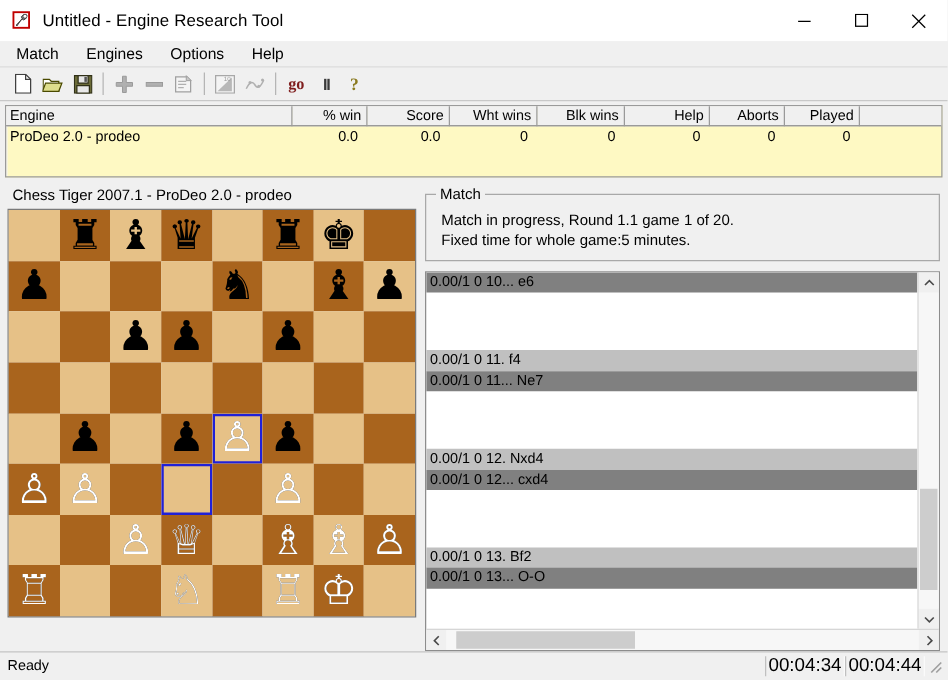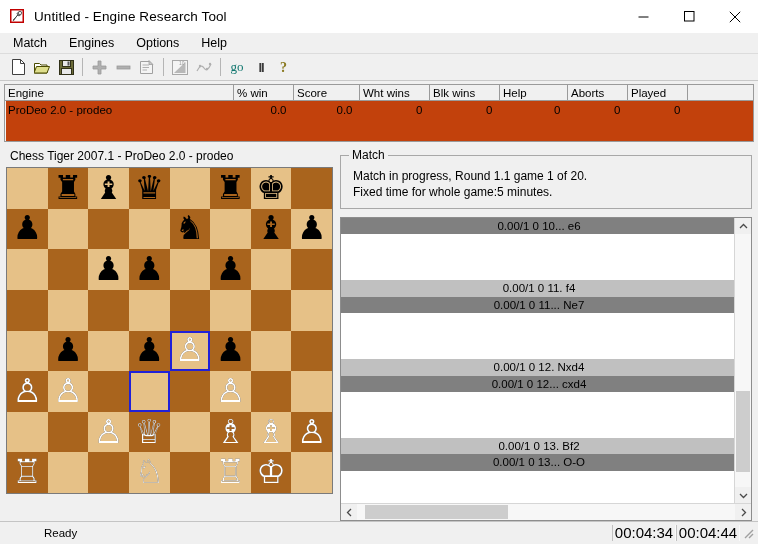--- a/index.html
+++ b/index.html
@@ -22,33 +22,33 @@
 
   
   .menubar{height:20px;background:#f0f0f0;display:flex;align-items:center;padding-left:8px;flex:0 0 auto;}
   .menuitem{font-size:12.5px;padding:2px 11px 3px 5px;color:#000;margin-right:6px;}
 
   
   .toolbar{height:26px;background:#f0f0f0;display:flex;align-items:center;
            border-top:1px solid #dcdcdc;border-bottom:1px solid #c8c8c8;flex:0 0 auto;padding-left:6px;}
   .tbtn{width:24px;height:22px;display:flex;align-items:center;justify-content:center;}
   .tsep{width:1px;height:18px;background:#b5b5b5;margin:0 4px;}
-  .tgo{font-weight:normal;font-size:13px;color:#0f766e;font-family:"Liberation Serif",serif;}
+  .tgo{font-weight:bold;font-size:13px;color:#7f1d1d;font-family:"Liberation Serif",serif;}
   .tpause{font-size:13px;color:#3a3a3a;letter-spacing:-1px;font-weight:bold;}
 
   
-  .tablewrap{margin:3px 4px 0 4px;background:#c2410c;border:1px solid #9a9a9a;height:56px;flex:0 0 auto;
+  .tablewrap{margin:3px 4px 0 4px;background:#fef9c3;border:1px solid #9a9a9a;height:56px;flex:0 0 auto;
              box-shadow:inset 1px 1px 0 #f4f4f4;}
   table.engines{width:100%;border-collapse:collapse;font-size:11.5px;table-layout:fixed;}
   table.engines th{
     background:#f0f0f0;font-weight:normal;text-align:left;height:15px;
     border-right:1px solid #9a9a9a;border-bottom:1px solid #9a9a9a;
     padding:0 3px;font-size:11.5px;
   }
-  table.engines th.num{text-align:left;padding-right:4px;}
+  table.engines th.num{text-align:right;padding-right:4px;}
   table.engines th.last{border-right:none;}
   table.engines td{height:17px;padding:0 3px;font-size:11.5px;white-space:nowrap;}
   table.engines td.num{text-align:right;padding-right:7px;}
 
   
   .lower{flex:1 1 auto;display:flex;padding:6px 4px 0 6px;gap:6px;min-height:0;}
   .leftcol{width:328px;display:flex;flex-direction:column;flex:0 0 auto;}
   .boardlabel{font-size:12px;padding:1px 0 4px 4px;}
   .board{width:327px;height:327px;display:grid;grid-template-columns:repeat(8,1fr);grid-template-rows:repeat(8,1fr);
          border:1px solid #7a7a7a;box-sizing:border-box;}
@@ -64,40 +64,40 @@
   .rightcol{flex:1 1 auto;display:flex;flex-direction:column;min-width:0;padding-right:2px;}
   fieldset.match{
     border:1px solid #a8a8a8;margin:0;padding:6px 8px 8px 8px;height:86px;box-sizing:border-box;
     background:#f0f0f0;
   }
   fieldset.match legend{font-size:12px;padding:0 3px;}
   .mline{font-size:12px;line-height:16px;padding-left:4px;}
 
   .movebox{margin-top:8px;flex:1 1 auto;border:1px solid #8d8d8d;background:#fff;
            display:flex;flex-direction:column;min-height:0;box-sizing:border-box;}
-  .moverows{flex:1 1 auto;display:flex;min-height:0;text-align:center;}
+  .moverows{flex:1 1 auto;display:flex;min-height:0;}
   .movelist{flex:1 1 auto;overflow:hidden;min-width:0;}
   .mrow{height:16.4px;line-height:16.4px;font-size:11.5px;white-space:nowrap;padding-left:3px;
         font-family:"Liberation Sans",sans-serif;}
   .mrow.a{background:#808080;color:#000;}
   .mrow.b{background:#c0c0c0;color:#000;margin-top:46px;}
 
   
   .vscroll{width:16px;background:#f0f0f0;border-left:1px solid #d6d6d6;display:flex;flex-direction:column;flex:0 0 auto;}
   .sbtn{height:16px;display:flex;align-items:center;justify-content:center;font-size:9px;color:#555;background:#f0f0f0;}
   .strack{flex:1 1 auto;background:#f7f7f7;position:relative;}
   .sthumb{position:absolute;left:1px;right:1px;background:#cdcdcd;}
   .hscroll{height:16px;background:#f0f0f0;border-top:1px solid #d6d6d6;display:flex;align-items:center;flex:0 0 auto;}
   .hbtn{width:16px;height:16px;display:flex;align-items:center;justify-content:center;font-size:9px;color:#555;}
   .htrack{flex:1 1 auto;height:16px;background:#f7f7f7;position:relative;}
   .hthumb{position:absolute;top:1px;bottom:1px;background:#cdcdcd;}
 
   
   .statusbar{height:22px;background:#f0f0f0;border-top:1px solid #c4c4c4;display:flex;align-items:center;flex:0 0 auto;}
-  .status-text{font-size:11.5px;padding-left:6px;flex:1 1 auto;margin-left:38px;}
+  .status-text{font-size:11.5px;padding-left:6px;flex:1 1 auto;}
   .clock{width:62px;text-align:center;font-size:15px;border-left:1px solid #c0c0c0;
          border-right:1px solid #fafafa;height:16px;line-height:16px;}
   .grip{width:16px;height:16px;position:relative;margin-right:2px;}
 </style>
 </head>
 <body>
 
 <div class="app">
 
   <div class="titlebar">

